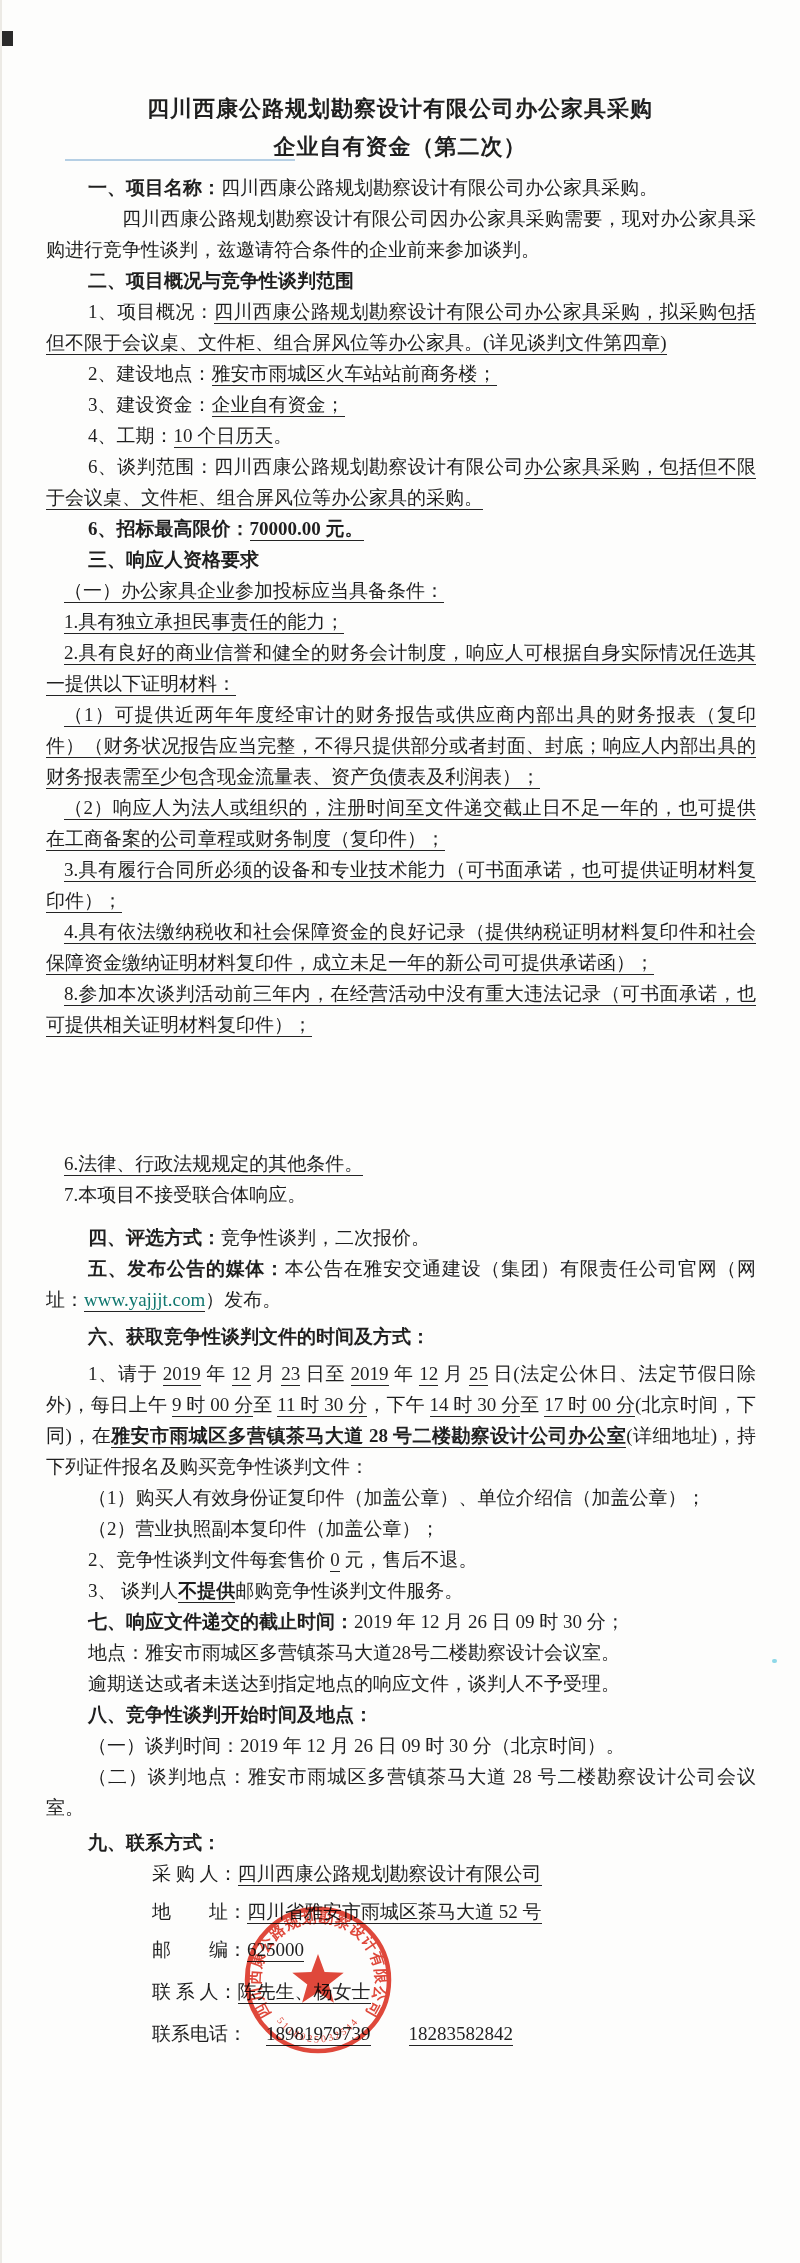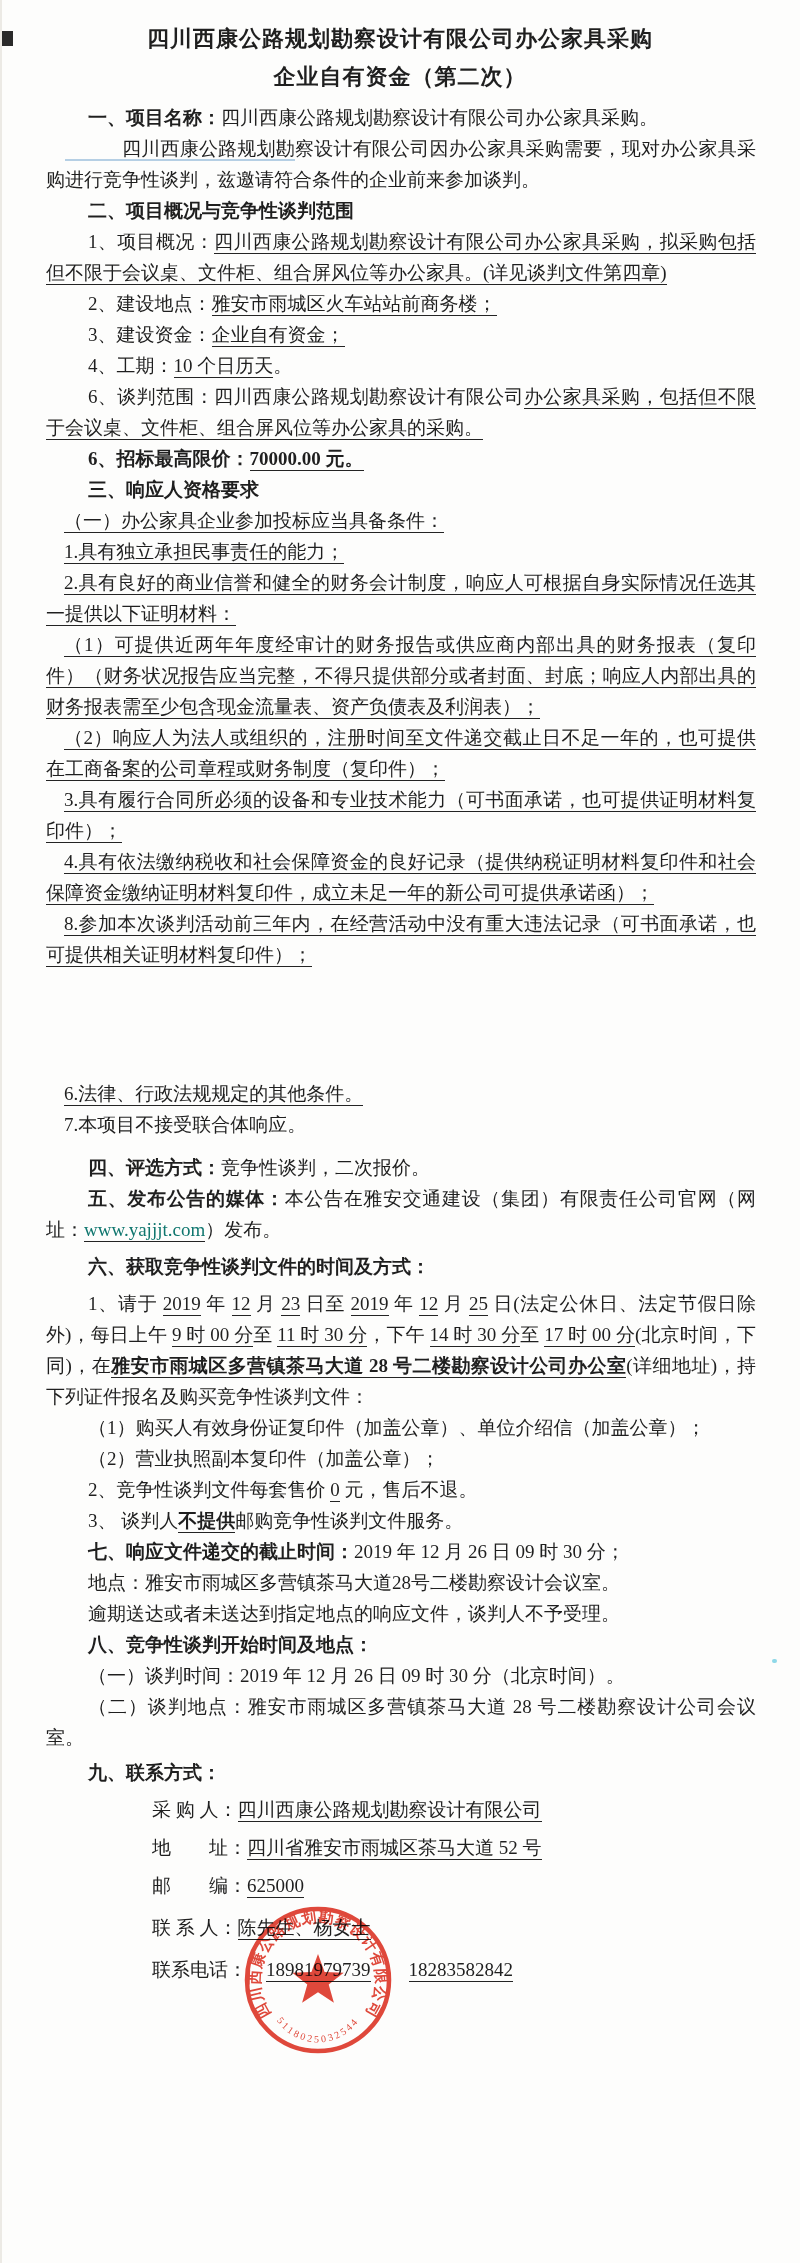--- a/index.html
+++ b/index.html
@@ -8,26 +8,26 @@
     width:800px;height:2263px;
     background:#fdfdfc;
     overflow:hidden;
     font-family:"Liberation Serif","DejaVu Serif",serif;
     color:#1f1f1f;
   }
   .page-edge{position:absolute;left:0;top:0;width:2px;height:2263px;background:#eceae5;}
   .scan-mark{position:absolute;left:2px;top:31px;width:11px;height:15px;background:#2a2a2a;}
   .speck{position:absolute;left:772px;top:1659px;width:5px;height:4px;background:#8fd8e8;border-radius:2px;}
   .title{
+    padding-top:90px;
     text-align:center;
     font-weight:bold;
     font-size:22px;
     line-height:38px;
     letter-spacing:1px;
-    margin-top:20px;
   }
   .blue-line{position:absolute;left:65px;top:159px;width:230px;height:2px;background:#b5cfe4;}
   .doc{padding:6px 44px 0 46px;}
   .para{
     margin:0;
     font-size:19px;
     line-height:31px;
     text-align:justify;
     word-break:break-all;
   }
@@ -88,21 +88,21 @@
       <p class="para ind"><span class="seg">（2）营业执照副本复印件（加盖公章）；</span></p>
       <p class="para ind"><span class="seg">2、竞争性谈判文件每套售价 </span><span class="seg u">0</span><span class="seg"> 元，售后不退。</span></p>
       <p class="para ind"><span class="seg">3、 谈判人</span><span class="seg u b">不提供</span><span class="seg">邮购竞争性谈判文件服务。</span></p>
       <p class="para ind"><span class="seg b">七、响应文件递交的截止时间：</span><span class="seg">2019 年 12 月 26 日 09 时 30 分；</span></p>
       <p class="para ind"><span class="seg">地点：雅安市雨城区多营镇茶马大道28号二楼勘察设计会议室。</span></p>
       <p class="para ind"><span class="seg">逾期送达或者未送达到指定地点的响应文件，谈判人不予受理。</span></p>
       <p class="para ind"><span class="seg b">八、竞争性谈判开始时间及地点：</span></p>
       <p class="para ind"><span class="seg">（一）谈判时间：2019 年 12 月 26 日 09 时 30 分（北京时间）。</span></p>
       <p class="para ind"><span class="seg">（二）谈判地点：雅安市雨城区多营镇茶马大道 28 号二楼勘察设计公司会议室。</span></p>
       <p class="para ind" style="margin-top: 4px;"><span class="seg b">九、联系方式：</span></p>
-      <p class="para contact" style="margin-top: 6px;"><span class="seg">采 购 人：</span><span class="seg u">四川西康公路规划勘察设计有限公司</span></p>
+      <p class="para contact" style=""><span class="seg">采 购 人：</span><span class="seg u">四川西康公路规划勘察设计有限公司</span></p>
       <p class="para contact" style="margin-top: 6px;"><span class="seg">地　　址：</span><span class="seg u">四川省雅安市雨城区茶马大道 52 号</span></p>
       <p class="para contact" style="margin-top: 6px;"><span class="seg">邮　　编：</span><span class="seg u">625000</span></p>
       <p class="para contact" style="margin-top: 10px;"><span class="seg">联 系 人：</span><span class="seg u">陈先生、杨女士</span></p>
       <p class="para contact" style="margin-top: 10px;"><span class="seg">联系电话：　</span><span class="seg u">18981979739</span><span class="seg">　　</span><span class="seg u">18283582842</span></p>
     </div>
 
   <div class="seal">
     <svg viewBox="0 0 160 160">
       <circle cx="80" cy="80" r="71" fill="none" stroke="#dc2a1a" stroke-width="4.5"></circle>
       <path id="sealArcTop" d="M 32.5,113.3 A 58,58 0 1 1 127.5,113.3" fill="none"></path>

